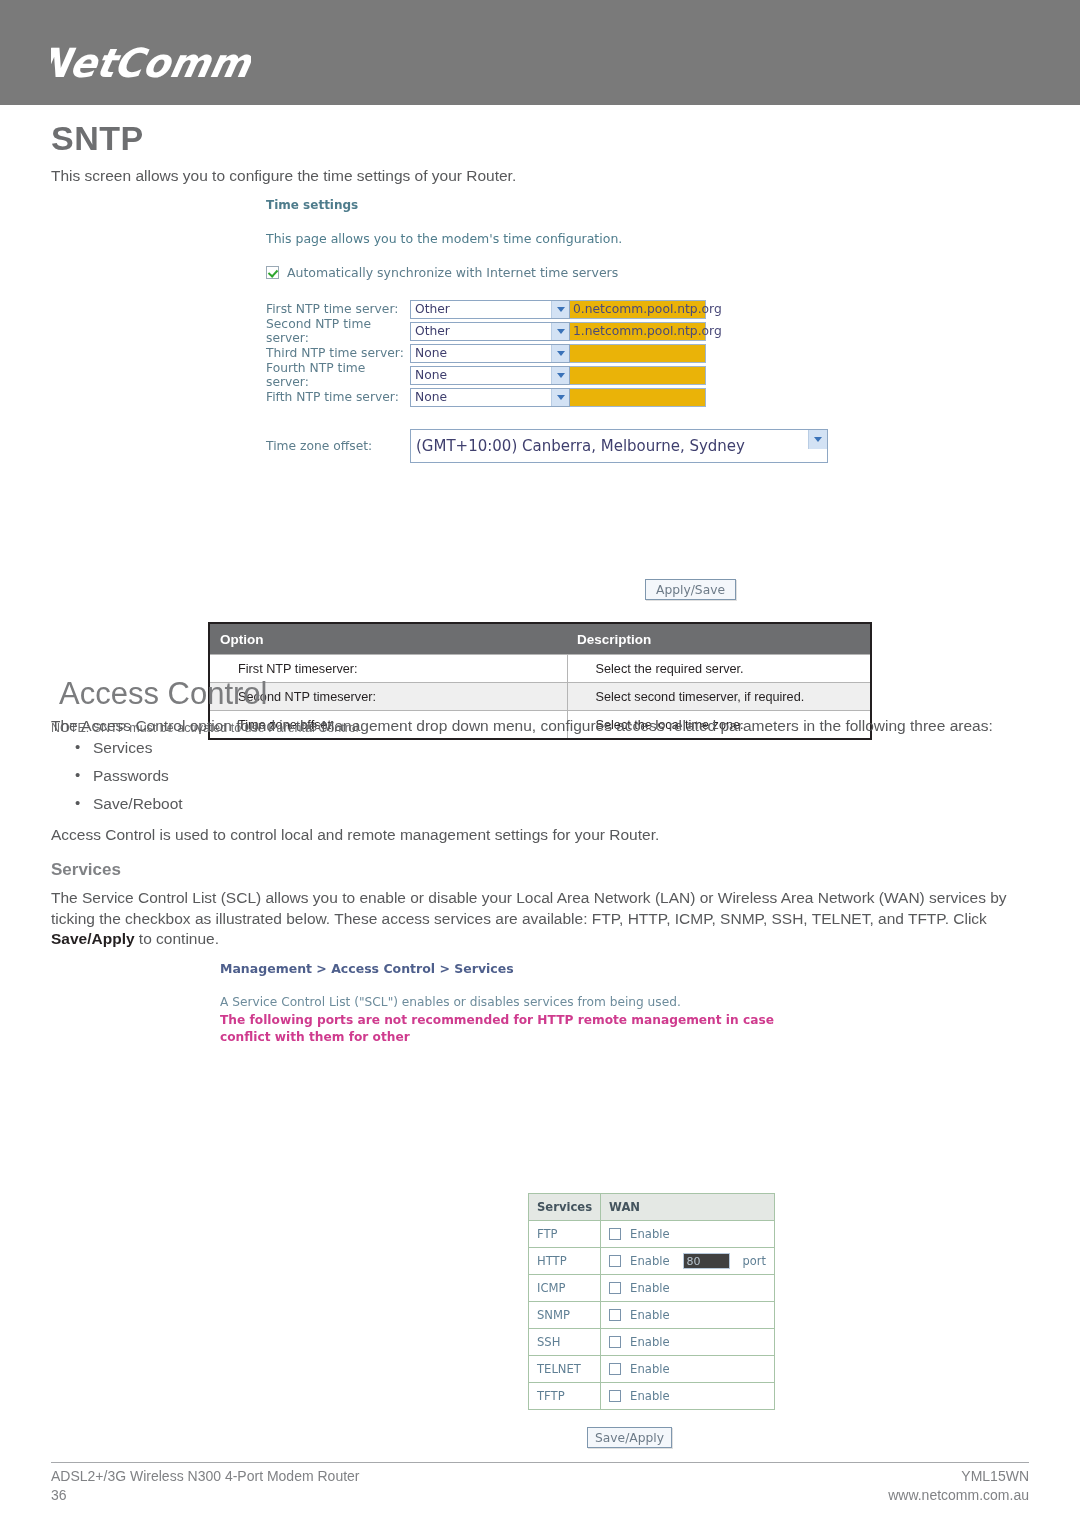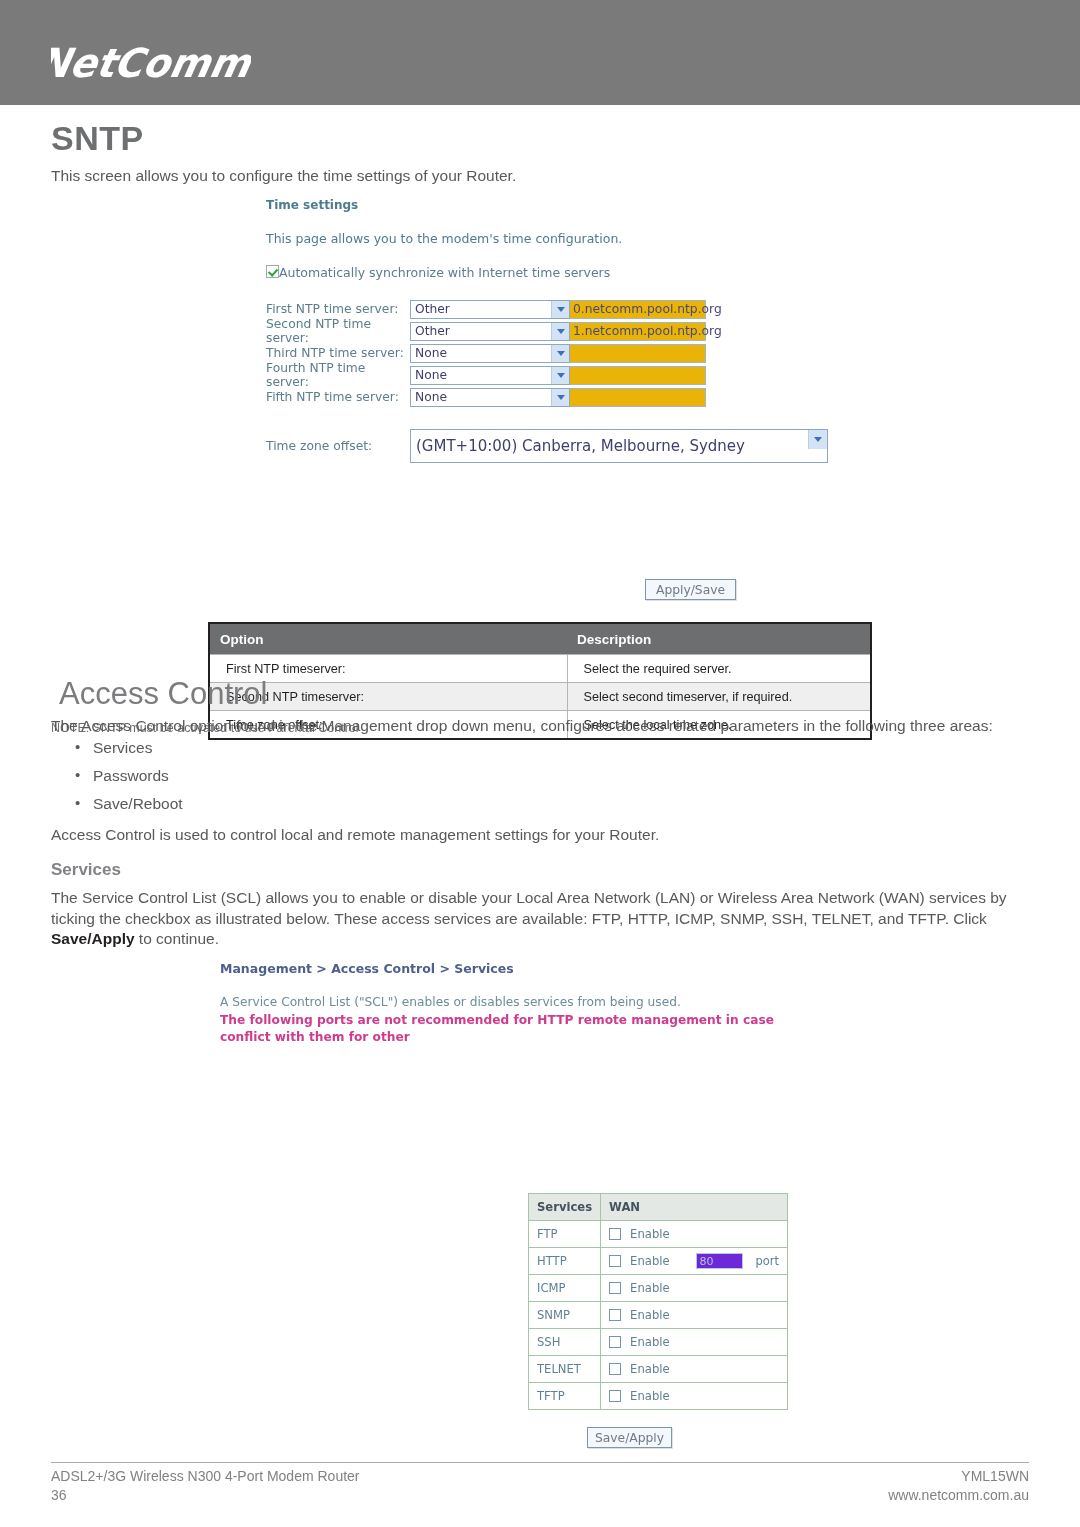--- a/index.html
+++ b/index.html
@@ -74,20 +74,22 @@
     color: #4e7c8c;
     margin-bottom: 19px;
   }
   .ui-sub {
     font-size: 12.5px;
     color: #4e7c8c;
     margin-bottom: 19px;
   }
   .ui-checkline {
     display: flex;
+    align-items: center;
+    gap: 8px;
     margin-bottom: 18px;
   }
   .cbx-checked {
     width: 13px; height: 13px;
     border: 1px solid #9aa9b5;
     background: #ffffff;
     position: relative;
     box-sizing: border-box;
     flex: 0 0 auto;
   }
@@ -238,21 +240,21 @@
     font-size: 13.5px;
     font-weight: bold;
     text-align: left;
     padding: 5px 10px;
     height: 20px;
   }
   .opt-table th:first-child { width: 337px; }
   .opt-table td {
     font-size: 12.7px;
     color: #231f20;
-    padding: 5px 16px;
+    padding: 5px 28px;
     height: 17px;
     border-top: 1px solid #b5b5b5;
   }
   .opt-table td:first-child {
     border-right: 1px solid #b5b5b5;
     font-weight: normal;
   }
   .opt-table tr.alt td { background: #efefef; }
 
   .note {
@@ -386,28 +388,28 @@
   .cbx {
     width: 12px; height: 12px;
     border: 1px solid #7a93ab;
     background: #ffffff;
     box-sizing: border-box;
     flex: 0 0 auto;
   }
   .port-input {
     width: 47px; height: 16px;
     border: 1px solid #b7c9dc;
-    background: #6d28d9;
+    background: #404040;
     font-size: 11px;
     color: #b8c4ce;
     display: inline-flex;
     align-items: center;
     padding-left: 3px;
     box-sizing: border-box;
-    margin-left: 17px;
+    margin-left: 4px;
   }
   .port-lbl { margin-left: 4px; font-size: 11.4px; color:#5f7f94; }
 
   .btn-saveapply {
     position: absolute;
     left: 587px;
     top: 1322px;
     width: 85px;
     height: 21px;
     box-sizing: border-box;

